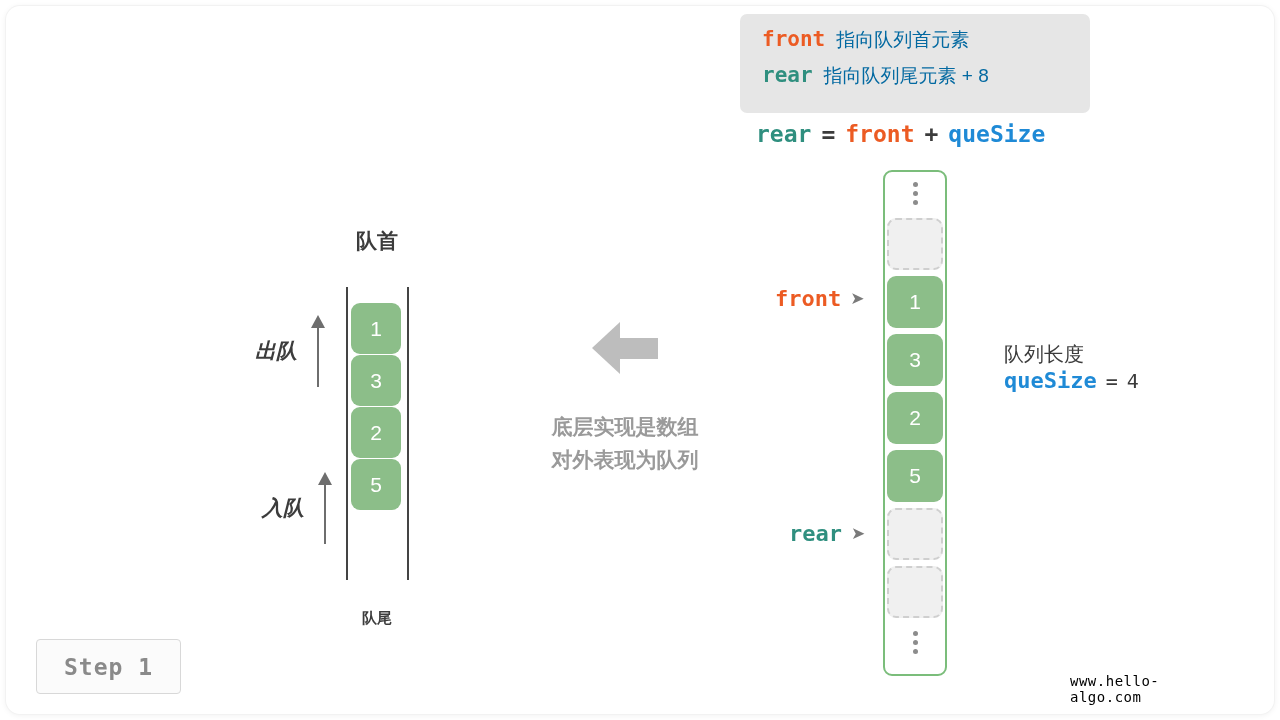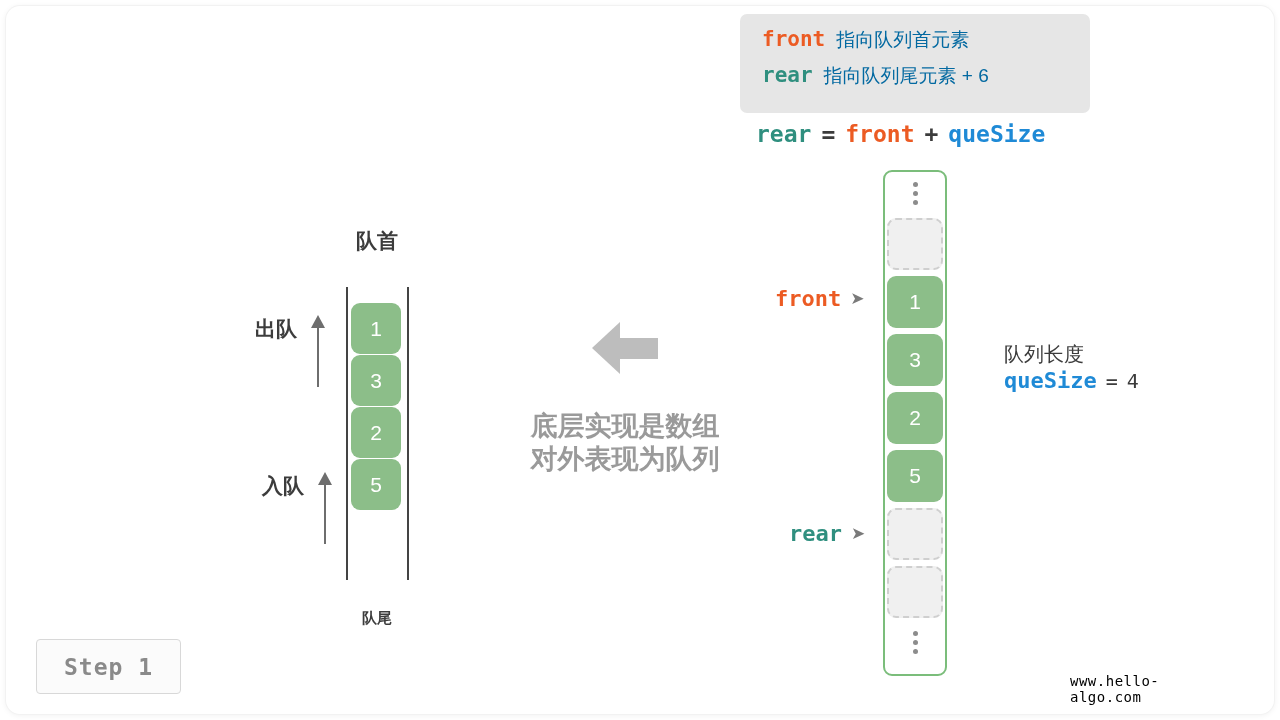--- a/index.html
+++ b/index.html
@@ -248,20 +248,22 @@
     justify-content: center;
     font-family: "Liberation Sans", sans-serif;
     font-size: 21px;
     color: #ffffff;
   }
 
   
   .op-group {
     position: absolute;
     display: flex;
+    align-items: center;
+    font-style: italic;
   }
   #op-dequeue { left: 255px; top: 315px; }
   #op-enqueue { left: 262px; top: 472px; }
   .op-group .op-label {
     font-size: 21px;
     margin-right: 14px;
   }
   .up-arrow {
     position: relative;
     width: 14px;
@@ -312,21 +314,21 @@
     border-bottom: 26px solid transparent;
     border-right: 28px solid #bdbdbd;
   }
   .center-note {
     position: absolute;
     left: 512px;
     top: 410px;
     width: 226px;
     text-align: center;
     color: #9a9a9a;
-    font-size: 27px;
+    font-size: 21px;
     font-weight: bold;
     line-height: 33px;
     font-family: "Liberation Sans", sans-serif;
   }
 
   
   .step-badge {
     position: absolute;
     left: 36px;
     top: 639px;
@@ -365,21 +367,21 @@
 <div id="canvas">
   <div class="frame"></div>
 
   <div class="legend-box">
     <div class="legend-line">
       <span class="kw kw-front">front</span>
       <span class="desc">指向队列首元素</span>
     </div>
     <div class="legend-line">
       <span class="kw kw-rear">rear</span>
-      <span class="desc">指向队列尾元素 + 6</span>
+      <span class="desc">指向队列尾元素 + 8</span>
     </div>
   </div>
 
   <div class="equation">
     <span class="kw-rear">rear</span>
     <span class="op">=</span>
     <span class="kw-front">front</span>
     <span class="op">+</span>
     <span class="kw-size">queSize</span>
   </div>

